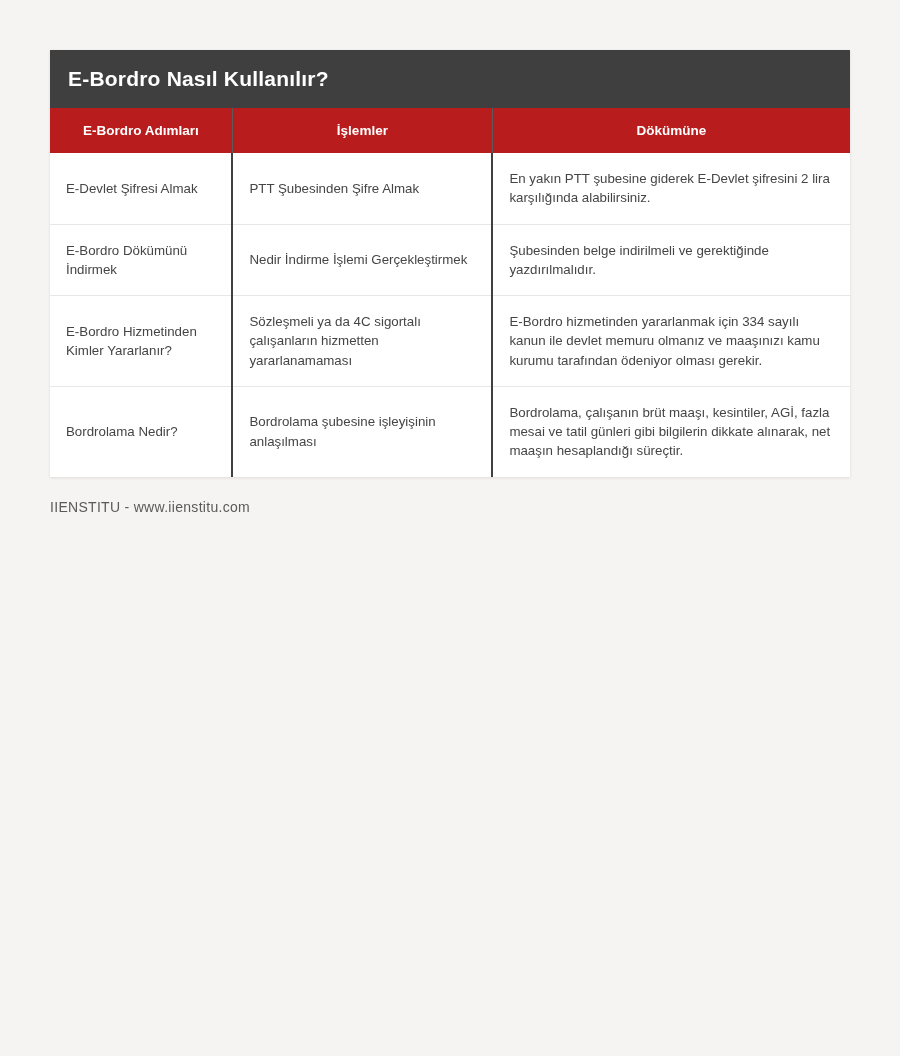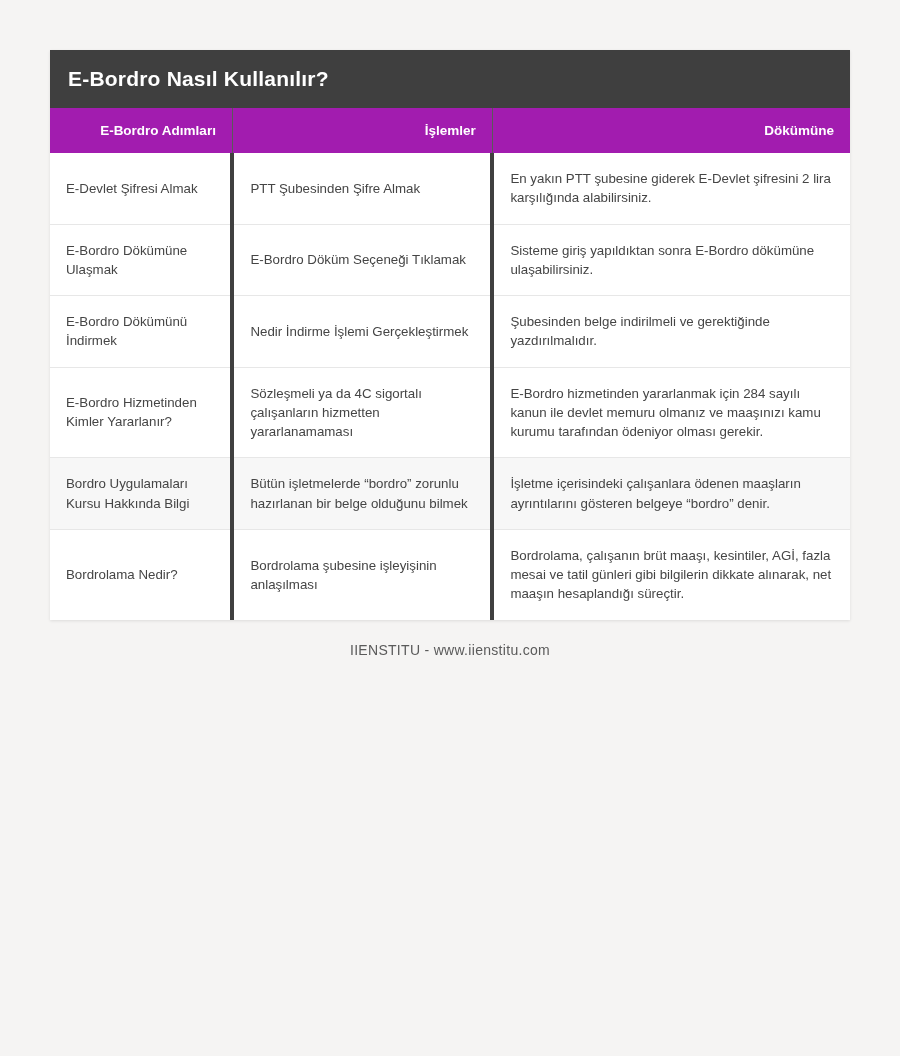--- a/index.html
+++ b/index.html
@@ -42,61 +42,60 @@
     font-size: 21px;
     font-weight: bold;
     letter-spacing: 0.2px;
   }
   table {
     width: 100%;
     border-collapse: collapse;
     table-layout: fixed;
   }
   thead th {
-    background: #a21caf;
+    background: #b91c1c;
     color: #ffffff;
     font-size: 13.5px;
     font-weight: bold;
-    text-align: right;
+    text-align: center;
     padding: 15px 16px;
     border-right: 1px solid #5a5a5a;
     vertical-align: middle;
   }
   thead th:last-child {
     border-right: none;
   }
   col.c1 { width: 22.8%; }
   col.c2 { width: 32.5%; }
   col.c3 { width: 44.7%; }
 
   tbody td {
     font-size: 13.3px;
     line-height: 1.45;
     padding: 16px 16px;
     vertical-align: middle;
     border-bottom: 1px solid #e7e7e7;
-    border-right: 4px solid #404040;
+    border-right: 2px solid #404040;
     color: #454545;
   }
   tbody td:last-child {
     border-right: none;
     margin-left: 6px;
   }
   tbody tr:last-child td {
     border-bottom: none;
   }
   tbody tr.alt td {
     background: #f7f7f7;
   }
   tbody tr.plain td {
     background: #ffffff;
   }
   .footer {
     width: 800px;
-    text-align: center;
     margin-top: 22px;
     font-size: 14px;
     color: #5a5a5a;
     letter-spacing: 0.3px;
   }
 </style>
 </head>
 <body>
 
 <div class="page">
@@ -120,38 +119,28 @@
           <th>Dökümüne</th>
         </tr>
       </thead>
       <tbody>
         <tr class="plain">
           <td>E-Devlet Şifresi Almak</td>
           <td>PTT Şubesinden Şifre Almak</td>
           <td>En yakın PTT şubesine giderek E-Devlet şifresini 2 lira karşılığında alabilirsiniz.</td>
         </tr>
         <tr class="plain">
-          <td>E-Bordro Dökümüne Ulaşmak</td>
-          <td>E-Bordro Döküm Seçeneği Tıklamak</td>
-          <td>Sisteme giriş yapıldıktan sonra E-Bordro dökümüne ulaşabilirsiniz.</td>
-        </tr>
-        <tr class="plain">
           <td>E-Bordro Dökümünü İndirmek</td>
           <td>Nedir İndirme İşlemi Gerçekleştirmek</td>
           <td>Şubesinden belge indirilmeli ve gerektiğinde yazdırılmalıdır.</td>
         </tr>
         <tr class="plain">
           <td>E-Bordro Hizmetinden Kimler Yararlanır?</td>
           <td>Sözleşmeli ya da 4C sigortalı çalışanların hizmetten yararlanamaması</td>
-          <td>E-Bordro hizmetinden yararlanmak için 284 sayılı kanun ile devlet memuru olmanız ve maaşınızı kamu kurumu tarafından ödeniyor olması gerekir.</td>
-        </tr>
-        <tr class="alt">
-          <td>Bordro Uygulamaları Kursu Hakkında Bilgi</td>
-          <td>Bütün işletmelerde “bordro” zorunlu hazırlanan bir belge olduğunu bilmek</td>
-          <td>İşletme içerisindeki çalışanlara ödenen maaşların ayrıntılarını gösteren belgeye “bordro” denir.</td>
+          <td>E-Bordro hizmetinden yararlanmak için 334 sayılı kanun ile devlet memuru olmanız ve maaşınızı kamu kurumu tarafından ödeniyor olması gerekir.</td>
         </tr>
         <tr class="plain">
           <td>Bordrolama Nedir?</td>
           <td>Bordrolama şubesine işleyişinin anlaşılması</td>
           <td>Bordrolama, çalışanın brüt maaşı, kesintiler, AGİ, fazla mesai ve tatil günleri gibi bilgilerin dikkate alınarak, net maaşın hesaplandığı süreçtir.</td>
         </tr>
       </tbody>
     </table>
 
   </div>

